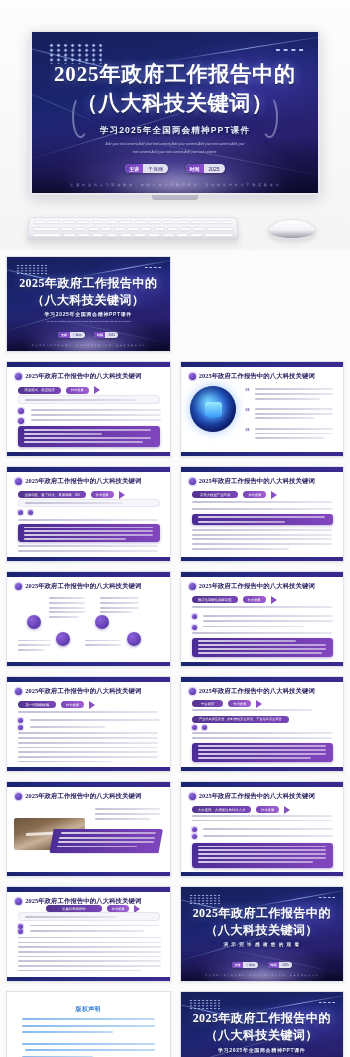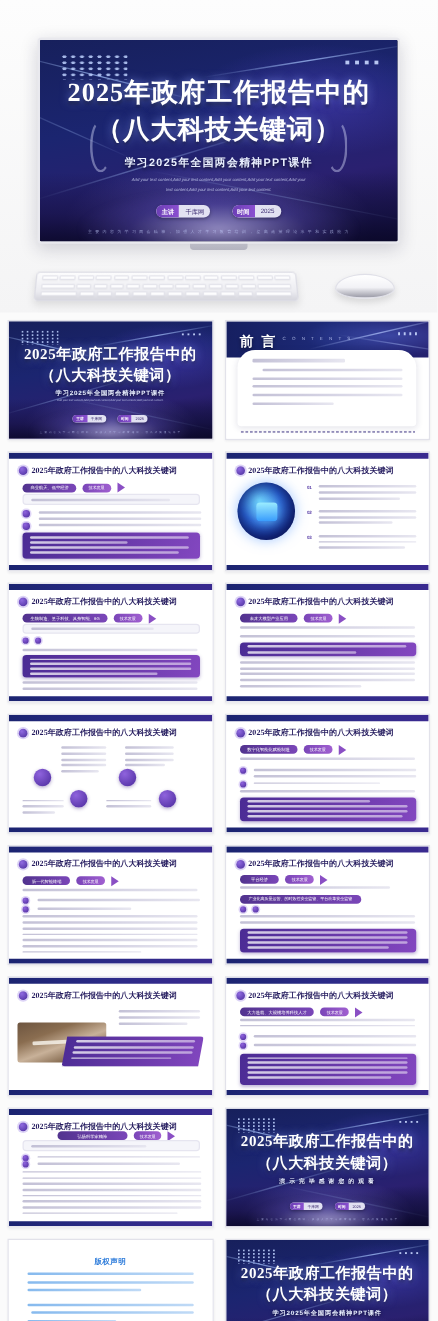--- a/index.html
+++ b/index.html
@@ -273,40 +273,20 @@
             </div>
           <div class="pill">
               <b style="font-size:3px;padding:1px 2.6px;">时间</b>
               <span style="font-size:3px;padding:1px 3px;">2025</span>
             </div>
         </div>
         <div class="cv-footer" style="bottom:4%;font-size:2px;">主 要 内 容 为 学 习 两 会 精 神 ， 加 强 人 才 学 习 教 育 培 训 ， 提 高 政 策 理 论 水 平</div>
       </div>
     </div>
 
-    <div class="cell">
-      <div class="sl fore">
-        <div class="band">
-          <i style="left:40%;top:30%;width:70%;transform:rotate(-13deg);"></i>
-          <i style="left:55%;top:62%;width:60%;transform:rotate(9deg);opacity:.6;"></i>
-        </div>
-        <div class="dots"></div>
-        <div class="ftitle" style="font-size:11px;">前 言</div>
-        <div class="fen" style="left:28%;font-size:3.6px;">C O N T E N T S</div>
-        <div class="card">
-          <div class="txtline" style="left:8%;top:13%;width:52%;height:2.2px;"></div>
-          <div class="txtline" style="left:14%;top:25%;width:78%;height:2.2px;"></div>
-          <div class="txtline" style="left:8%;top:36%;width:84%;height:2.2px;"></div>
-          <div class="txtline" style="left:8%;top:47%;width:84%;height:2.2px;"></div>
-          <div class="txtline" style="left:8%;top:58%;width:84%;height:2.2px;"></div>
-          <div class="txtline" style="left:8%;top:69%;width:46%;height:2.2px;"></div>
-        </div>
-        <div class="dotline"></div>
-      </div>
-    </div>
   </div>
 
   <div class="row">
     <div class="cell">
       <div class="sl light">
         <div class="topbar"></div>
           <div class="botbar"></div>
         <div class="hd">
             <span class="bullet"></span>
           <span class="htxt" style="font-size:6.4px;">2025年政府工作报告中的八大科技关键词</span>

